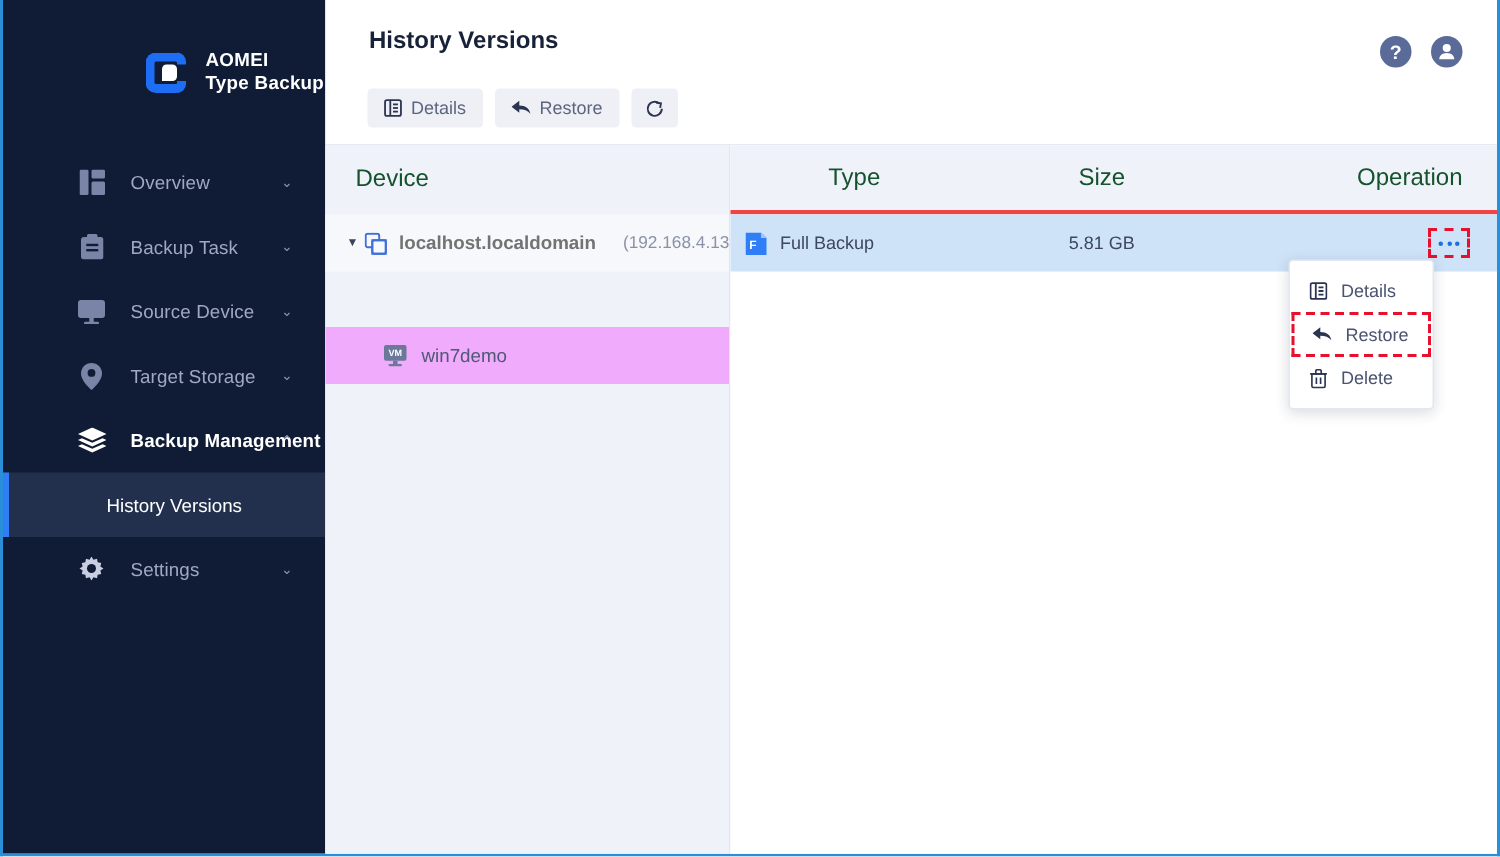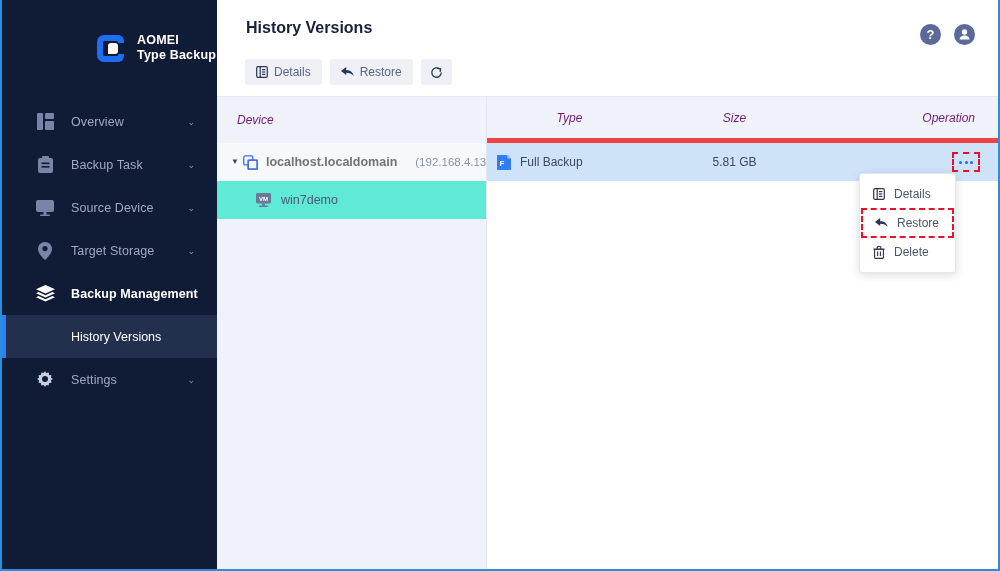--- a/index.html
+++ b/index.html
@@ -75,21 +75,21 @@
     color: #ffffff;
     line-height: 15px;
     letter-spacing: .2px;
   }
 
   .nav { flex: 1; padding-top: 4px; }
   .nav-item {
     height: 43px;
     display: flex;
     align-items: center;
-    padding-left: 33px;
+    padding-left: 49px;
     position: relative;
     cursor: pointer;
   }
   .nav-item .nav-icon {
     width: 20px; height: 20px;
     flex: 0 0 20px;
     display: flex; align-items: center; justify-content: center;
     margin-right: 16px;
   }
   .nav-item .nav-icon svg { display: block; }
@@ -219,48 +219,48 @@
     display: flex;
     flex-direction: column;
     min-width: 0;
     position: relative;
   }
   .hdr-row {
     height: 46px;
     flex: 0 0 46px;
     display: flex;
     align-items: center;
-    font-size: 12px;
-    color: #701a75;
-    font-style: italic;
+    font-size: 16px;
+    color: #14532d;
   }
   .left-panel .hdr-row { padding-left: 20px; background: #f0f2fa; }
-  .right-panel .hdr-row { background: #f0f2fa; border-bottom: 5px solid #ef4444;}
+  .right-panel .hdr-row { background: #f0f2fa; border-bottom: 3px solid #ef4444;}
   .col-type { width: 165px; flex: 0 0 165px; text-align: center; }
   .col-size { width: 165px; flex: 0 0 165px; text-align: center; }
   .col-op { flex: 1; text-align: right; padding-right: 23px; }
 
   .tree {
     flex: 1;
     background: #f0f2fa;
   }
   .tree-row {
     height: 38px;
     display: flex;
     align-items: center;
     cursor: pointer;
     font-size: 12.5px;
   }
   .tree-row.parent {
     background: #f7f8fc;
     padding-left: 11px;
   }
   .tree-row.child {
-    background: #5eead4;
+    background: #f0abfc;
     padding-left: 37px;
+    margin-top: 37px;
   }
   .caret {
     width: 14px;
     flex: 0 0 14px;
     color: #3b445e;
     font-size: 8px;
     line-height: 1;
     display: flex;
     align-items: center;
     justify-content: center;

